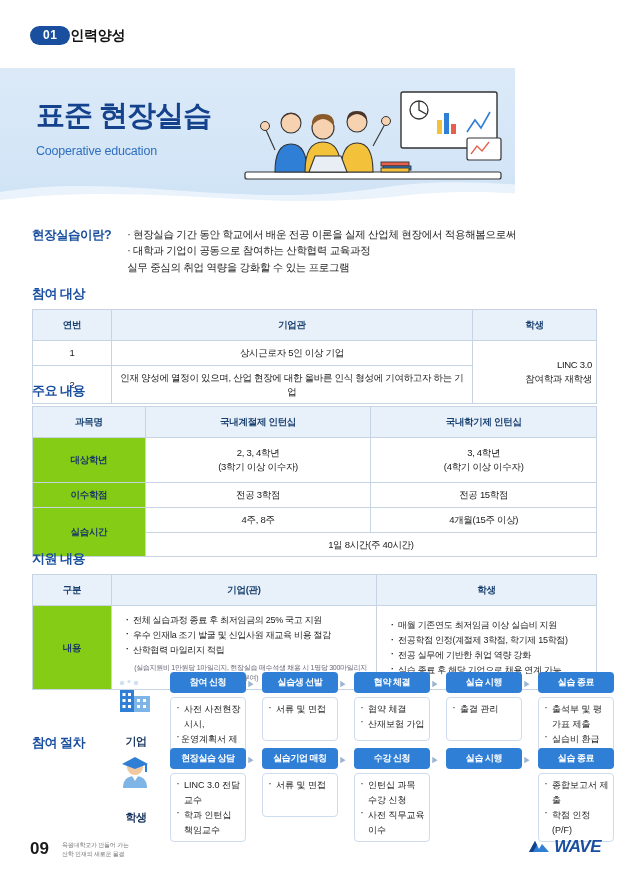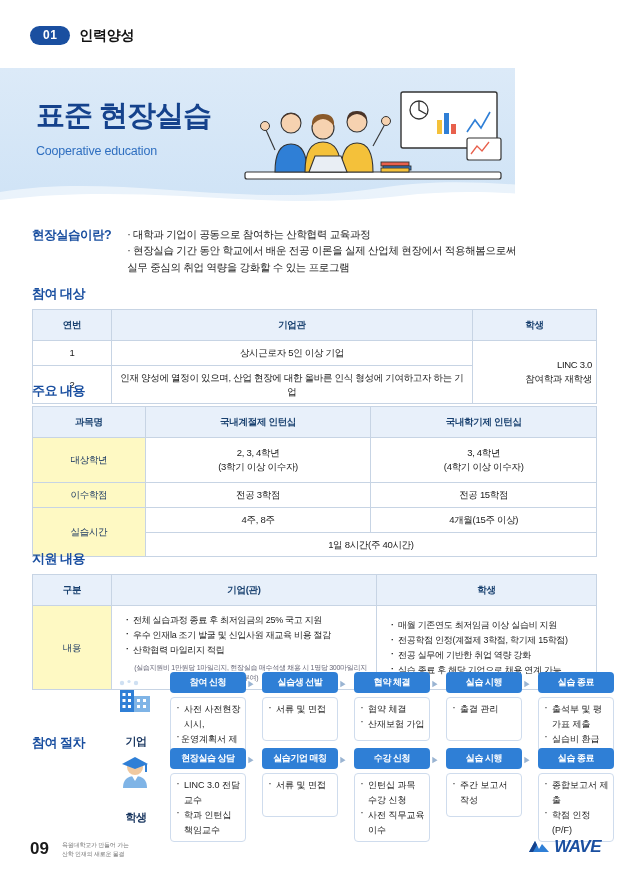--- a/index.html
+++ b/index.html
@@ -26,21 +26,20 @@
   .header {
     position: absolute;
     top: 0; left: 0; right: 0;
     height: 68px;
   }
   .chapter-tag {
     position: absolute;
     left: 30px; top: 26px;
     display: flex;
     align-items: center;
-    gap: 9px;
   }
   .chapter-num {
     background: #1a4fa0;
     color: #fff;
     font-size: 12px;
     font-weight: bold;
     letter-spacing: 0.5px;
     border-radius: 11px;
     padding: 3px 13px 4px;
     line-height: 1;
@@ -151,22 +150,22 @@
     padding: 5px 4px;
     line-height: 1.45;
   }
   table.t th {
     background: #e8f0fa;
     font-weight: bold;
     color: #18406f;
     height: 20px;
   }
   td.row-label {
-    background: #fef9c3;
-    font-weight: normal;
+    background: #84cc16;
+    font-weight: bold;
     color: #1d3a63;
   }
   td.tall { height: 34px; }
   td.left {
     text-align: left;
     padding-left: 10px;
   }
   .small-note {
     font-size: 7px;
     color: #667;
@@ -364,22 +363,22 @@
 
     <svg class="hero-wave" viewBox="0 0 629 44" preserveAspectRatio="none">
       <path d="M0 26 C 120 6, 240 44, 380 22 C 480 6, 560 30, 629 18 L629 44 L0 44 Z" fill="#ffffff" opacity="0.55"></path>
       <path d="M0 34 C 150 16, 260 46, 400 30 C 500 18, 570 38, 629 28 L629 44 L0 44 Z" fill="#ffffff"></path>
     </svg>
   </div>
 
   <div class="intro">
     <div class="intro-label">현장실습이란?</div>
     <div class="intro-body">
+      <div>· 현장실습 기간 동안 학교에서 배운 전공 이론을 실제 산업체 현장에서 적용해봄으로써</div>
       <div>· 대학과 기업이 공동으로 참여하는 산학협력 교육과정</div>
-      <div>· 현장실습 기간 동안 학교에서 배운 전공 이론을 실제 산업체 현장에서 적용해봄으로써</div>
       <div>  실무 중심의 취업 역량을 강화할 수 있는 프로그램</div>
     </div>
   </div>
 
   <div class="block" style="top:285px;">
     <div class="sec-head">참여 대상</div>
     <table class="t">
       <thead>
         <tr>
           <th style="width:14%">연번</th>
@@ -590,25 +589,20 @@
           <ul class="dash">
             <li>인턴십 과목 수강 신청</li>
             <li>사전 직무교육 이수</li>
           </ul>
         </div>
       </div>
       <div class="arrow">▶</div>
 
       <div class="step">
         <div class="step-head">실습 시행</div>
-        <div class="step-body">
-          <ul class="dash">
-              <li>주간 보고서 작성</li>
-            </ul>
-        </div>
       </div>
       <div class="arrow">▶</div>
 
       <div class="step">
         <div class="step-head">실습 종료</div>
         <div class="step-body">
           <ul class="dash">
             <li>종합보고서 제출</li>
             <li>학점 인정(P/F)</li>
           </ul>

